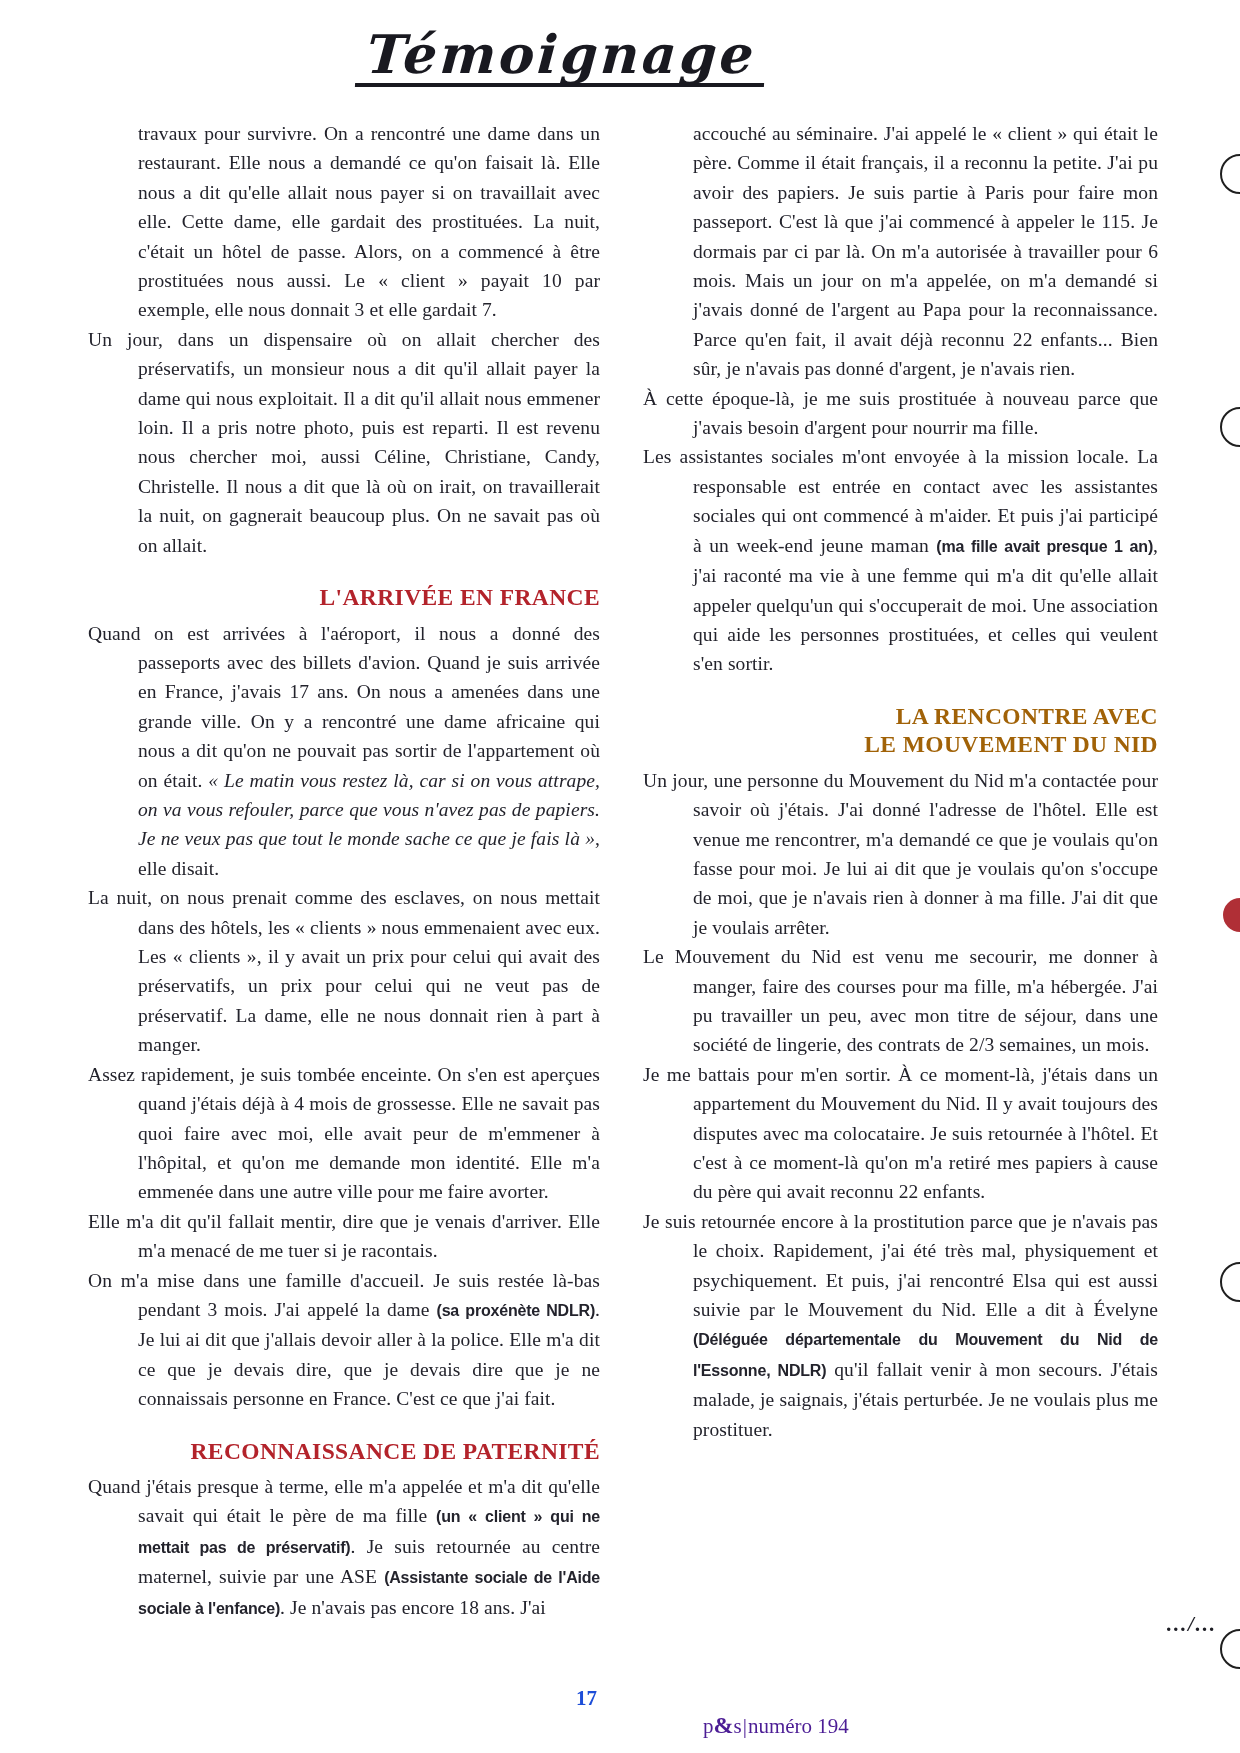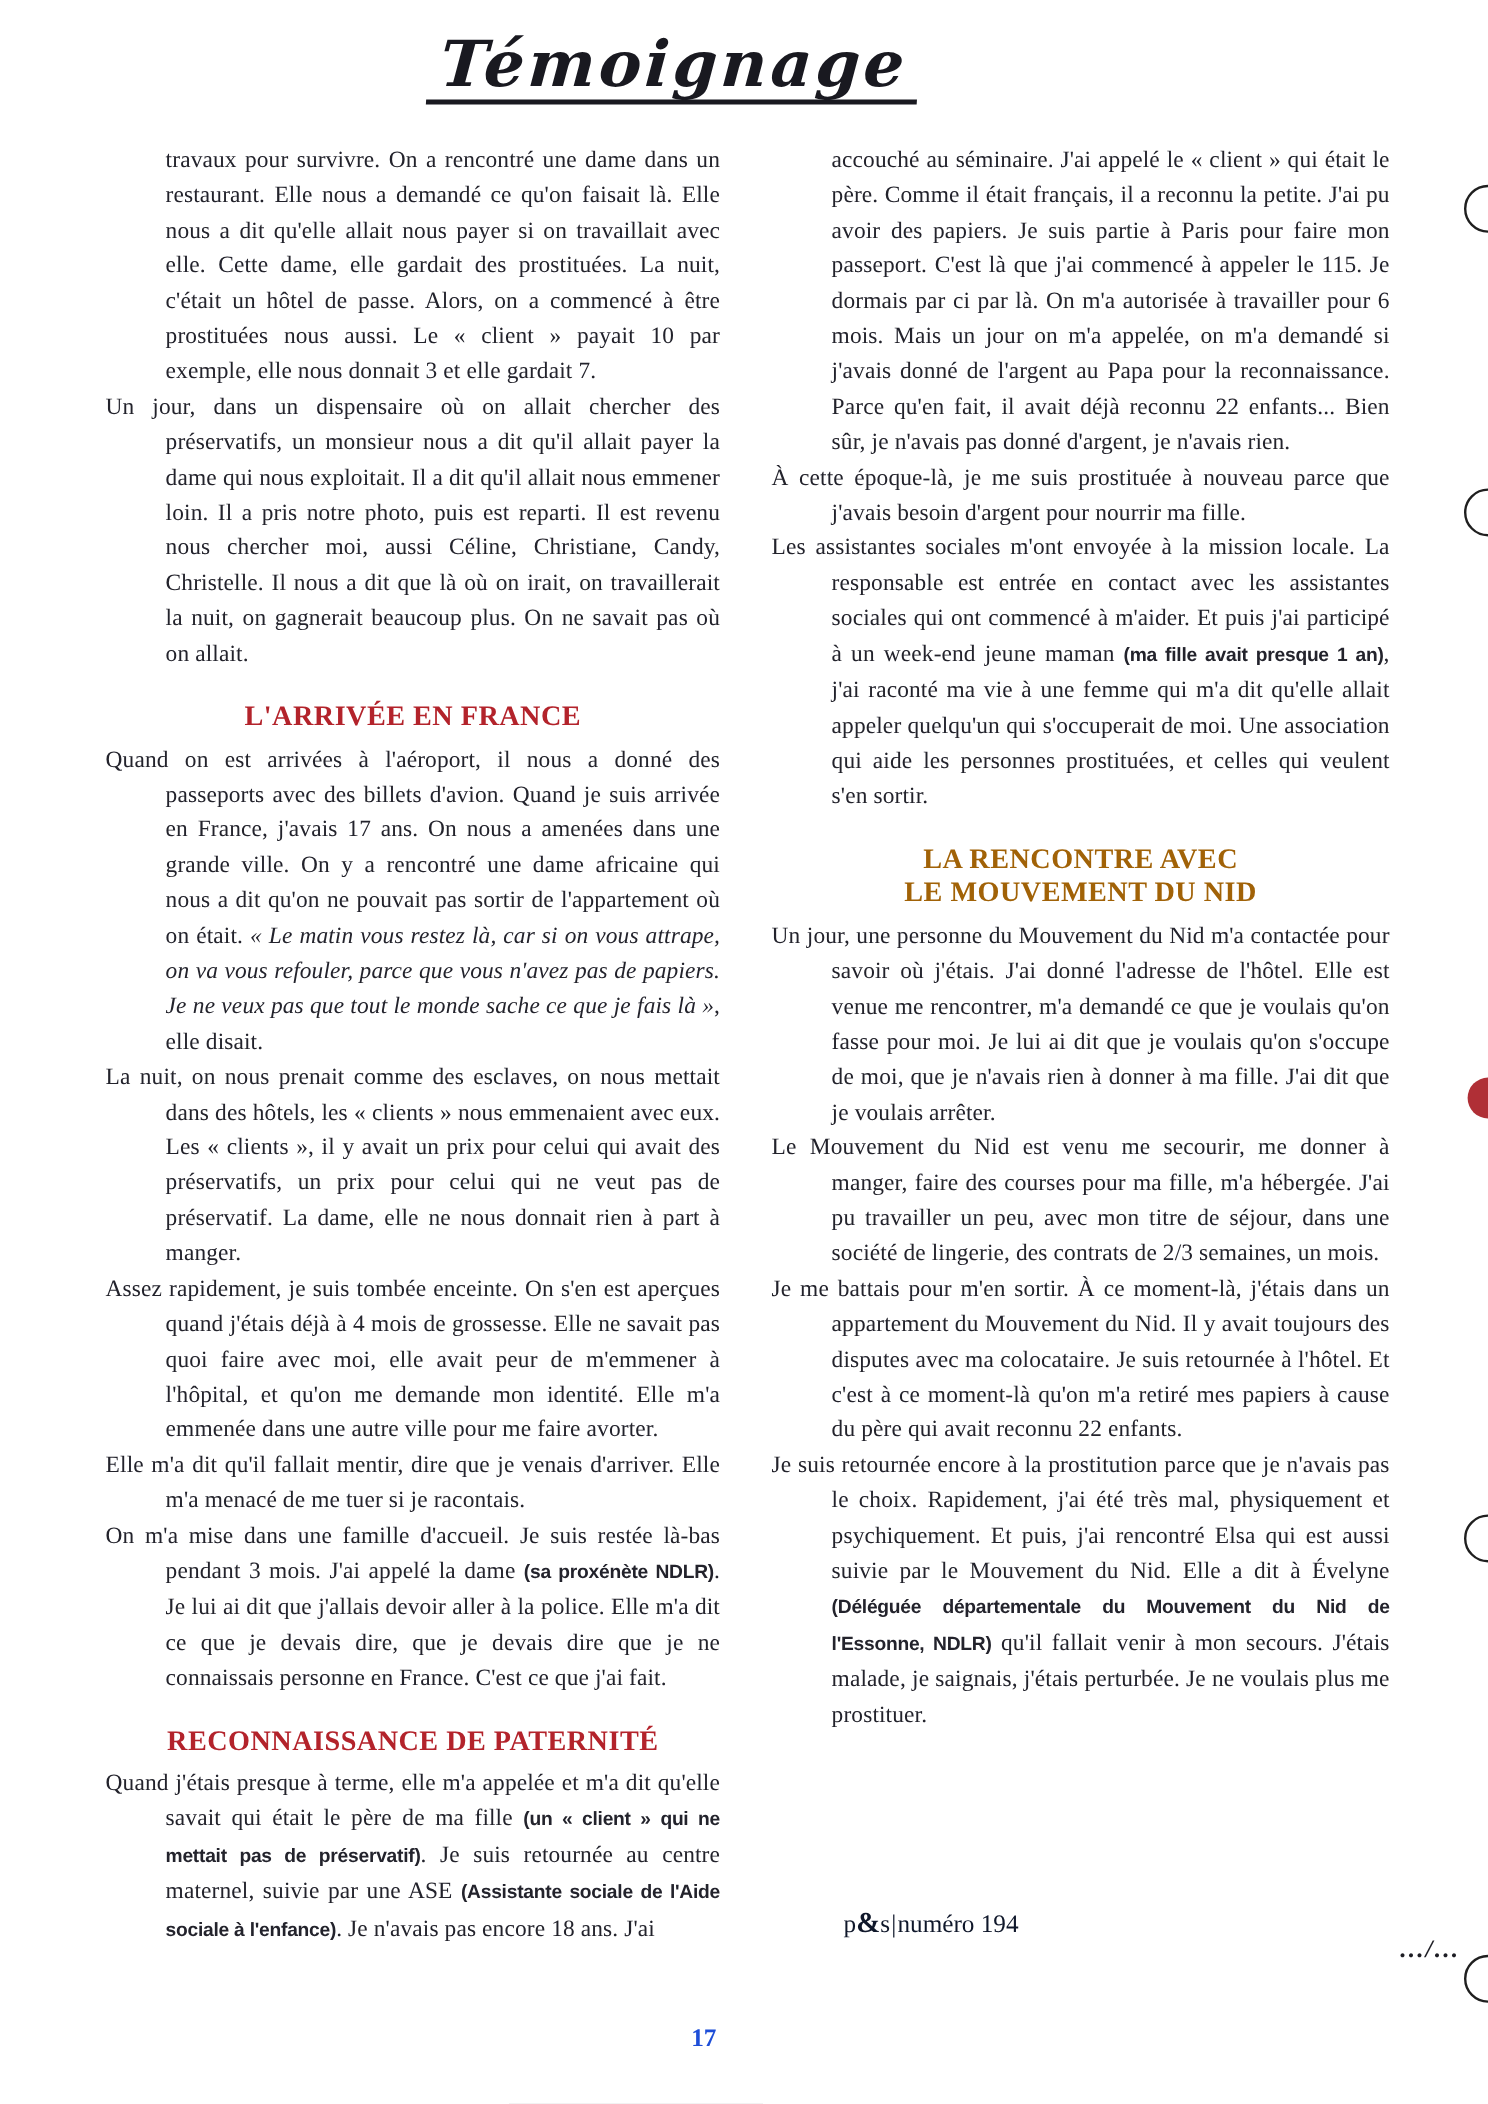--- a/index.html
+++ b/index.html
@@ -48,21 +48,21 @@
     font-size:16px;
     letter-spacing:-0.2px;
   }
   h2.section-heading{
     font-family:"Liberation Serif", serif;
     font-weight:bold;
     font-size:23.5px;line-height:28.5px;
     letter-spacing:0.4px;
     margin:23px 0 7px 0;
     padding:0;text-indent:0;
-    text-align:center;
+    text-align:right;
     white-space:pre-line;
   }
   
   .edge-marks{position:absolute;inset:0;pointer-events:none;}
   .edge-mark{position:absolute;border-radius:50%;}
   .edge-outline{
     right:-20px;width:36px;height:36px;
     border:2px solid #1f1f1f;background:#ffffff;
   }
   .edge-filled{right:-17px;width:34px;height:34px;}
@@ -70,22 +70,22 @@
   .continuation{
     position:absolute;left:1166px;top:1612px;
     font-weight:bold;font-style:italic;
     font-size:21px;letter-spacing:1px;color:#1d1d24;
   }
   .pagenum{
     position:absolute;left:576px;top:1686px;
     font-size:21px;font-weight:bold;color:#1d4ed8;
   }
   .brand{
-    position:absolute;left:703px;top:1590px;
-    font-size:21px;color:#0f172a;white-space:nowrap;
+    position:absolute;left:703px;top:1712px;
+    font-size:21px;color:#4c1d95;white-space:nowrap;
   }
   .brand .amp{font-weight:bold;font-size:24px;}
   .brand .pipe{font-weight:normal;padding:0 1px;}
 </style>
 </head>
 <body>
 
 <div class="page">
 
   <div class="title-wrap">

